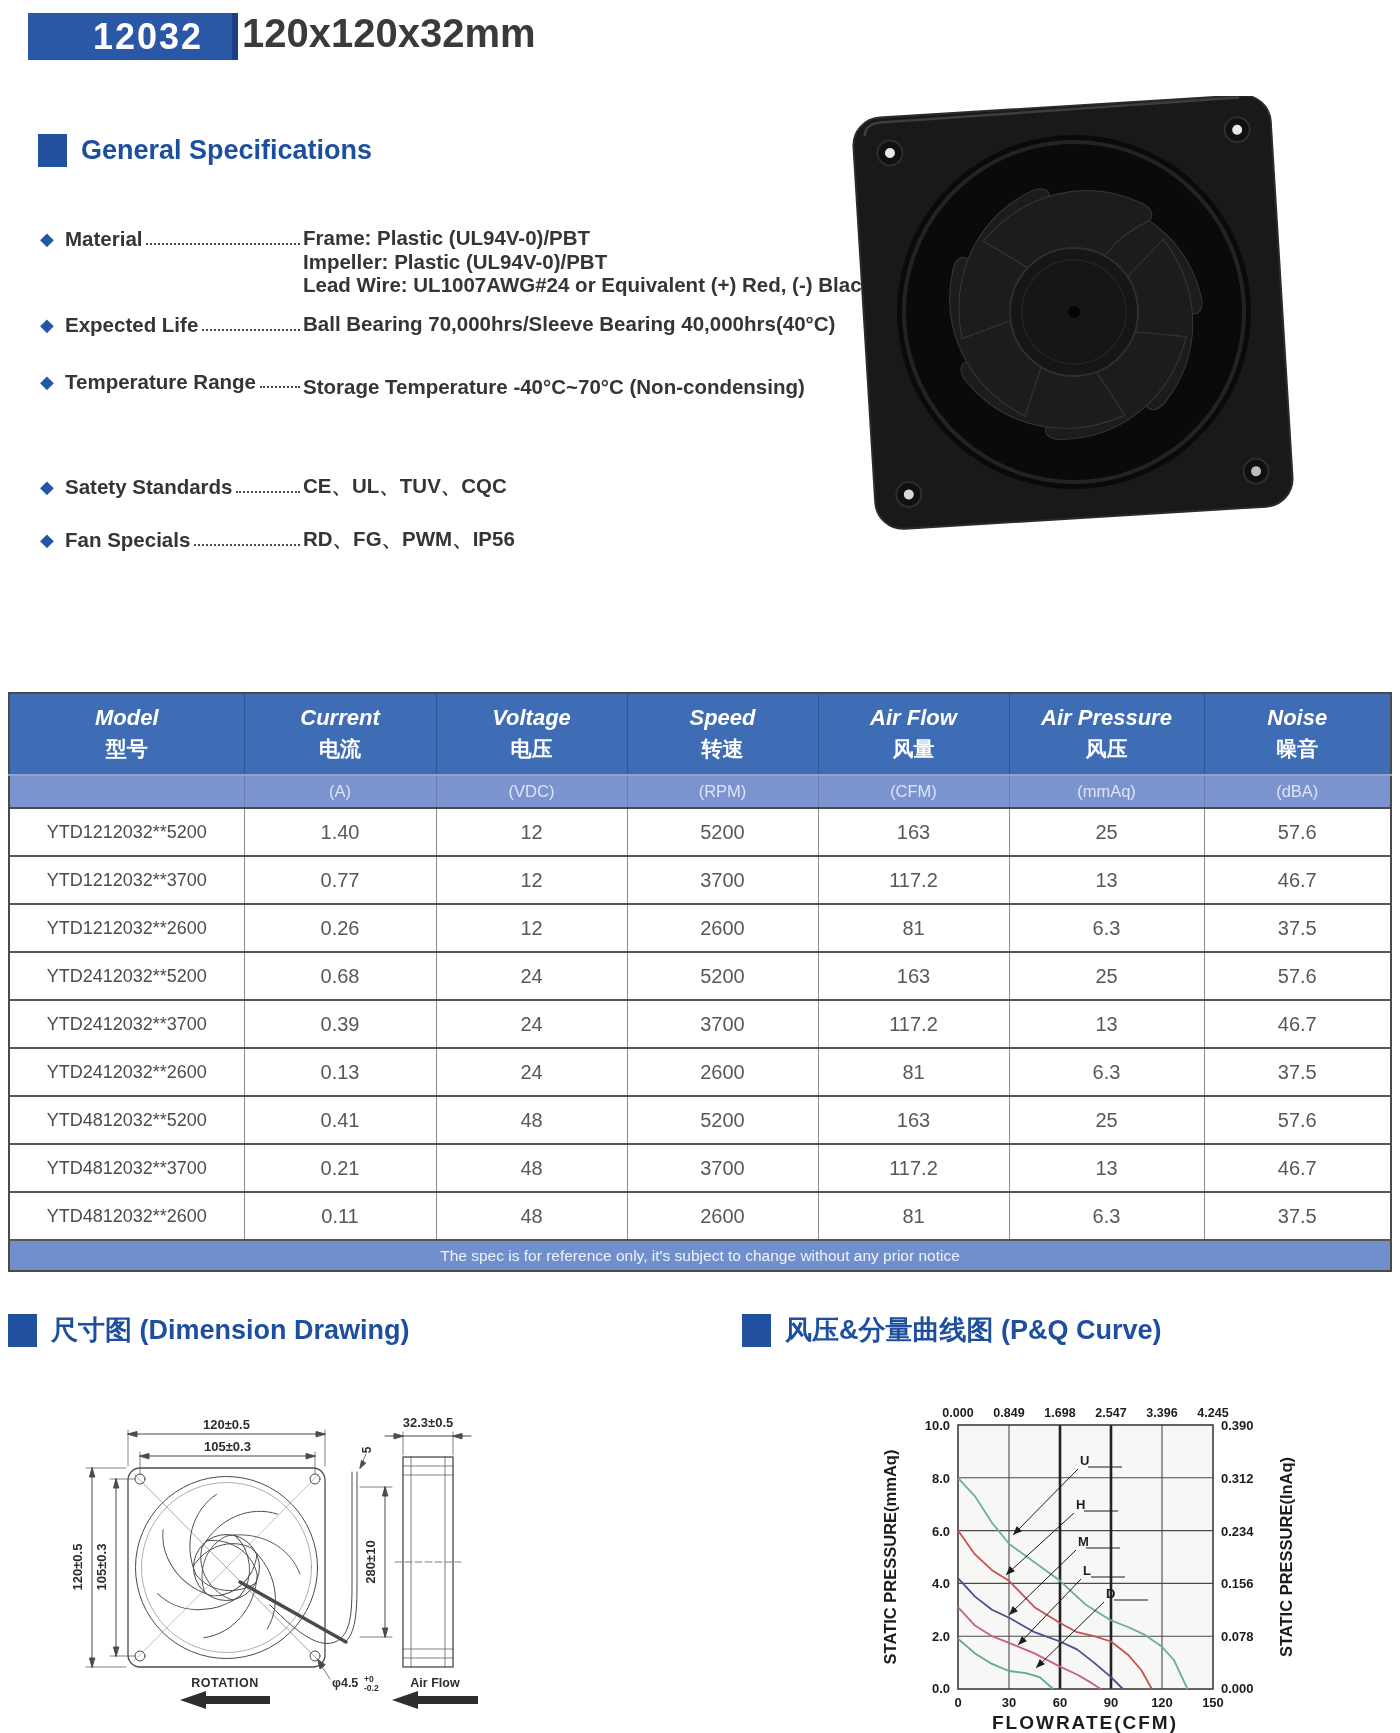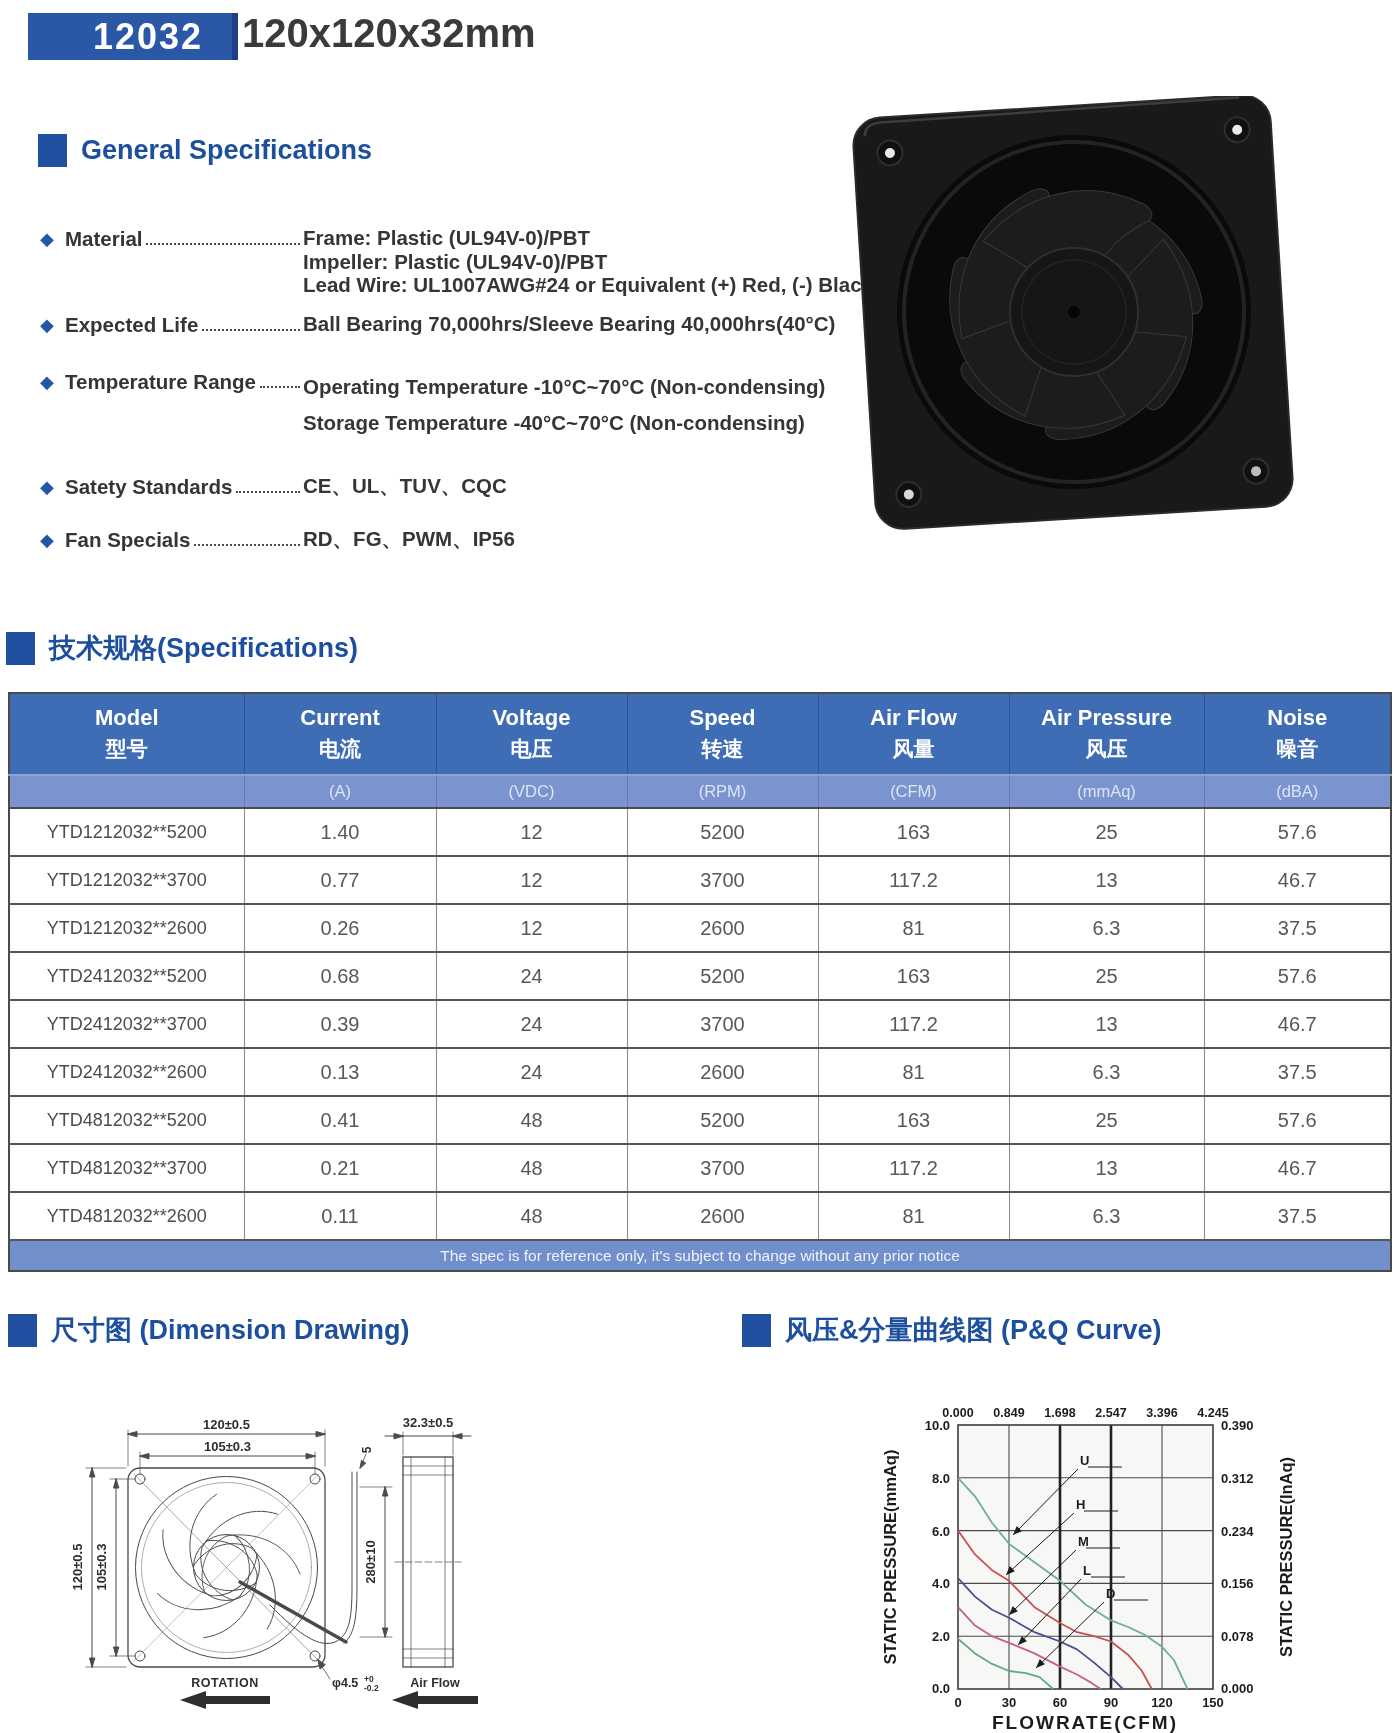--- a/index.html
+++ b/index.html
@@ -26,21 +26,21 @@
   .spec-item .vals{font-size:20.5px;font-weight:bold;color:#353535;}
   .spec-item .vals div{line-height:23.5px;}
   .spec-item.wide-gap .vals div{line-height:36px;}
 
   
   table.spec-table{position:absolute;left:8px;top:692px;width:1382px;border-collapse:collapse;
         table-layout:fixed;border:2px solid #4a4a4a;}
   table.spec-table th,table.spec-table td{padding:0;}
   tr.head th{background:#3e6db5;color:#fff;height:80px;vertical-align:middle;
         border-left:1px solid #2c5697;border-right:1px solid #2c5697;border-bottom:2px solid #8fa3cf;}
-  tr.head .en{font-size:22px;font-weight:bold;text-align:center;}
+  tr.head .en{font-size:22px;font-weight:bold;text-align:center;font-style:italic;}
   tr.head .zh{font-size:21px;font-weight:bold;text-align:center;margin-top:4px;}
   tr.units td{background:#7b94cf;color:#dde4f5;height:31px;font-size:16.5px;text-align:center;
         border:1px solid #6a7db2;border-bottom:2px solid #4a4a4a;}
   tr.data td{height:46px;font-size:20px;color:#585858;text-align:center;background:#fff;
         border-top:2px solid #555;border-bottom:2px solid #555;border-left:1px solid #888;border-right:1px solid #888;}
   tr.data td:first-child{font-size:18px;color:#4c4c4c;margin-top:13px;}
   tr.foot td{background:#7190cb;color:#eef2fb;height:29px;text-align:center;font-size:15.5px;
         border:2px solid #4a4a4a;}
 
   
@@ -86,21 +86,20 @@
           <div>Ball Bearing 70,000hrs/Sleeve Bearing 40,000hrs(40°C)</div>
         </span>
       </div>
       <div class="spec-item wide-gap" style="left: 40px; top: 369px;">
         <span class="diamond">◆</span>
         <span class="label-box">
           <span class="label">Temperature Range</span>
           <span class="leader"></span>
         </span>
         <span class="vals">
-          <div>Operating Temperature -10°C~70°C (Non-condensing)</div>
           <div>Storage Temperature -40°C~70°C (Non-condensing)</div>
         </span>
       </div>
       <div class="spec-item" style="left: 40px; top: 474px;">
         <span class="diamond">◆</span>
         <span class="label-box">
           <span class="label">Satety Standards</span>
           <span class="leader"></span>
         </span>
         <span class="vals">
@@ -145,24 +144,20 @@
         <circle cx="396" cy="44" r="12.5" fill="#101010" stroke="#2e2e2e" stroke-width="2"></circle>
         <circle cx="396" cy="44" r="5" fill="#e8e8e8"></circle>
         <circle cx="46" cy="388" r="12.5" fill="#101010" stroke="#2e2e2e" stroke-width="2"></circle>
         <circle cx="46" cy="388" r="5" fill="#d8d8d8"></circle>
         <circle cx="394" cy="386" r="12.5" fill="#101010" stroke="#2e2e2e" stroke-width="2"></circle>
         <circle cx="394" cy="386" r="5" fill="#bdbdbd"></circle>
       </g>
     </g>
   </svg>
 
-  <div class="sec-head" style="left:6px;top:630px;">
-    <span class="sq"></span>
-    <span class="txt">技术规格(Specifications)</span>
-  </div>
 
   <table class="spec-table" id="spec-table">
     <colgroup>
       <col style="width:235px">
         <col style="width:192px">
         <col style="width:191px">
       <col style="width:191px">
         <col style="width:191px">
         <col style="width:195px">
         <col style="width:187px">

